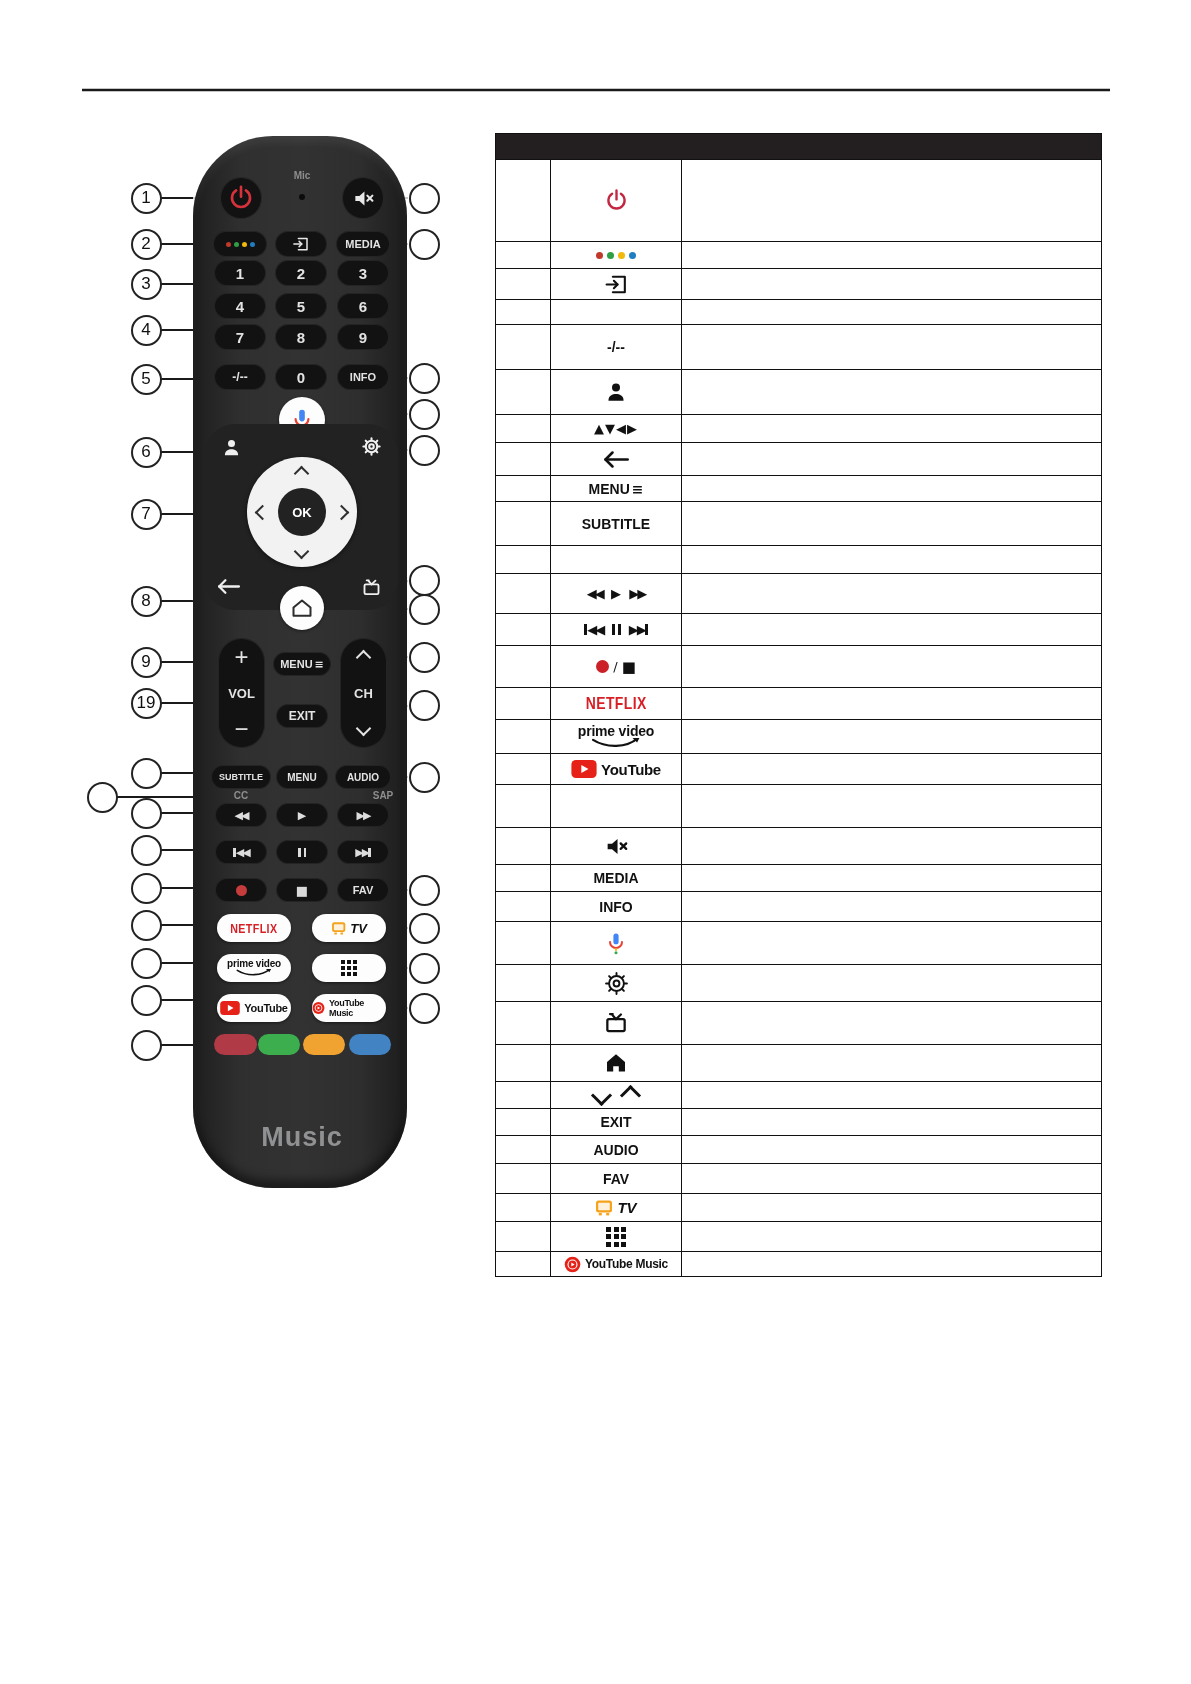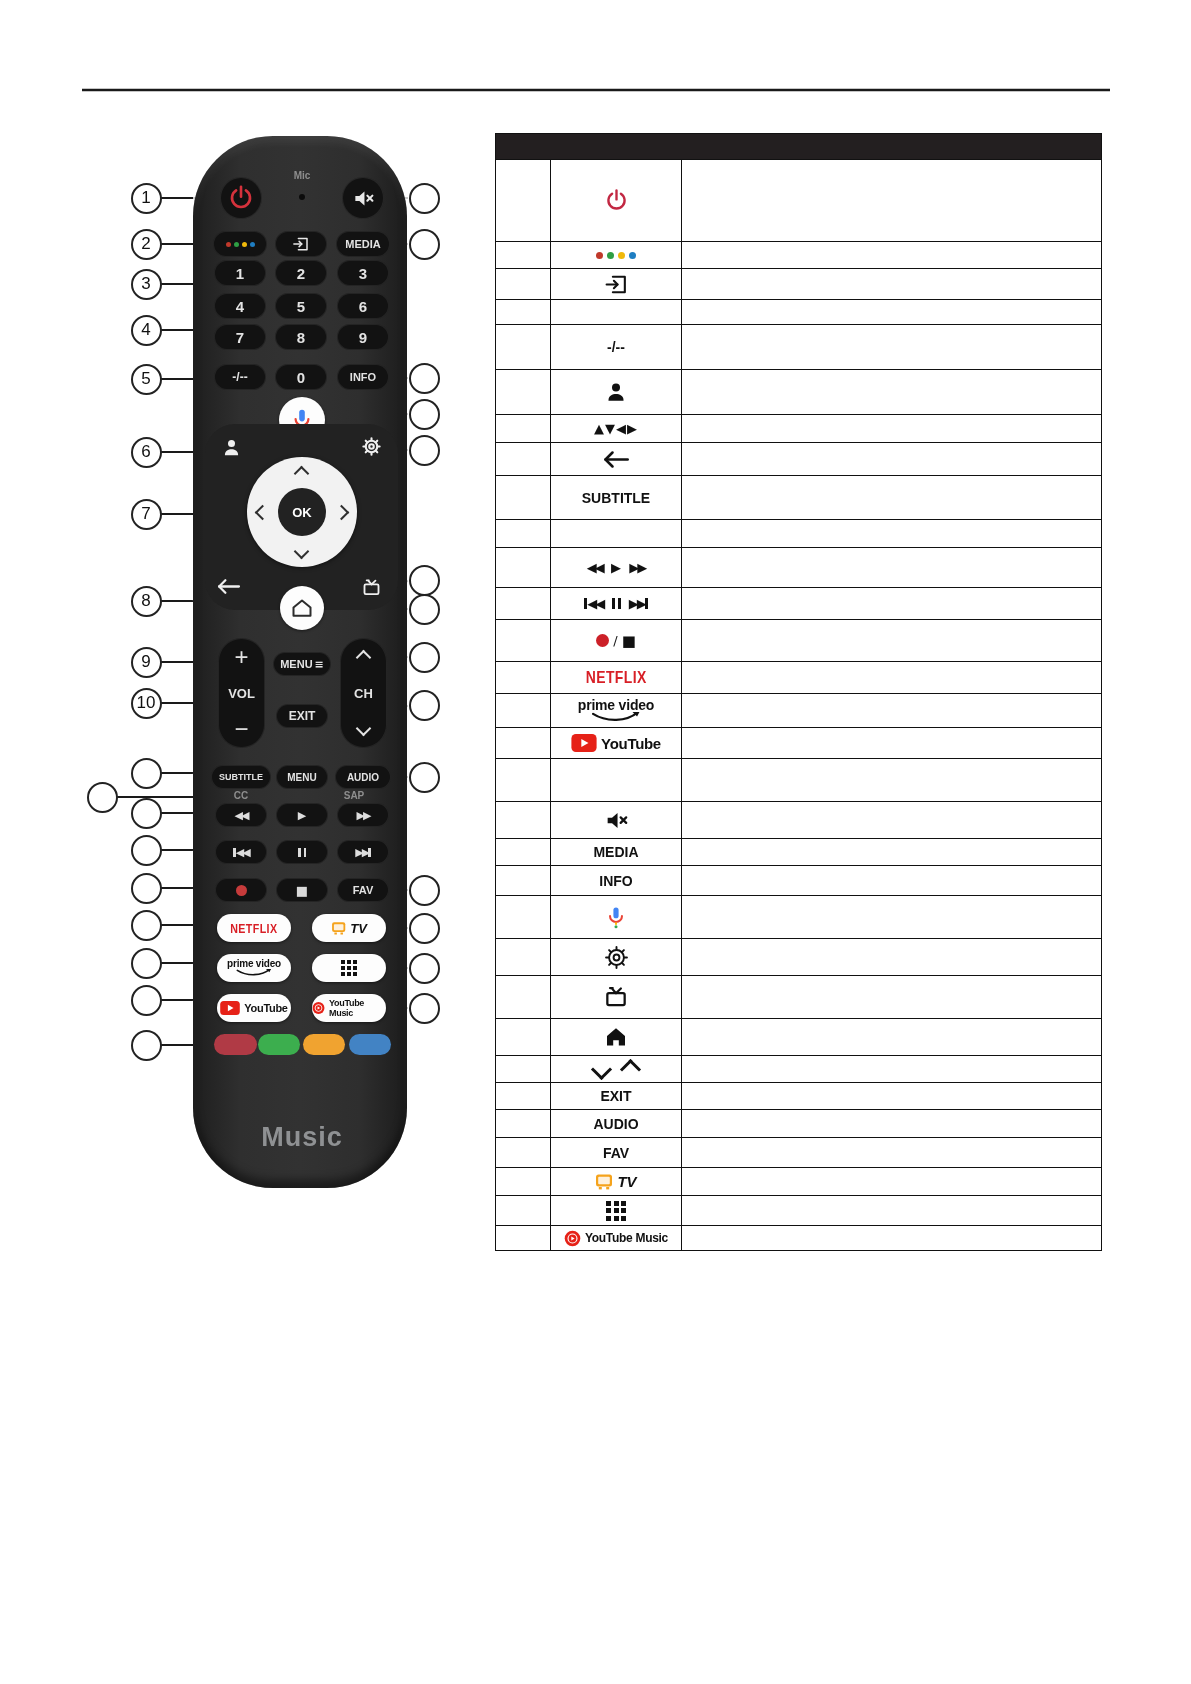--- a/index.html
+++ b/index.html
@@ -261,21 +261,21 @@
   <div class="pill" style="left:273px;top:652px;width:58px;height:24px;font-size:11px">
     <span>MENU</span>
       <span class="eqv">≡</span>
   </div>
   <div class="pill" style="left:276px;top:704px;width:52px;height:24px;font-size:12px">EXIT</div>
 
   <div class="pill" style="left:211px;top:765px;width:60px;height:24px;font-size:9px">SUBTITLE</div>
   <div class="pill" style="left:276px;top:765px;width:52px;height:24px;font-size:10px">MENU</div>
   <div class="pill" style="left:335px;top:765px;width:56px;height:24px;font-size:10px">AUDIO</div>
   <div class="dimlbl" style="left:231px;top:790px;width:20px">CC</div>
-  <div class="dimlbl" style="left:339px;top:790px;width:30px">SAP</div>
+  <div class="dimlbl" style="left:368px;top:790px;width:30px">SAP</div>
 
   <div class="pill" style="left:215px;top:803px;width:52px;height:24px">
       <span class="tglyph" style="letter-spacing:-2px">◀◀</span>
     </div>
   <div class="pill" style="left:276px;top:803px;width:52px;height:24px">
       <span class="tglyph">▶</span>
     </div>
   <div class="pill" style="left:337px;top:803px;width:52px;height:24px">
       <span class="tglyph" style="letter-spacing:-2px">▶▶</span>
     </div>
@@ -362,21 +362,21 @@
   <div id="callouts">
       <div class="callout" style="left: 130.5px; top: 182.5px;">1</div>
       <div class="callout" style="left: 130.5px; top: 228.5px;">2</div>
       <div class="callout" style="left: 130.5px; top: 268.5px;">3</div>
       <div class="callout" style="left: 130.5px; top: 314.5px;">4</div>
       <div class="callout" style="left: 130.5px; top: 363.5px;">5</div>
       <div class="callout" style="left: 130.5px; top: 436.5px;">6</div>
       <div class="callout" style="left: 130.5px; top: 498.5px;">7</div>
       <div class="callout" style="left: 130.5px; top: 585.5px;">8</div>
       <div class="callout" style="left: 130.5px; top: 646.5px;">9</div>
-      <div class="callout" style="left: 130.5px; top: 687.5px;">10</div>
+      <div class="callout" style="left: 130.5px; top: 687.5px;">19</div>
       <div class="callout" style="left: 130.5px; top: 757.5px;"></div>
       <div class="callout" style="left: 86.5px; top: 781.5px;"></div>
       <div class="callout" style="left: 130.5px; top: 797.5px;"></div>
       <div class="callout" style="left: 130.5px; top: 834.5px;"></div>
       <div class="callout" style="left: 130.5px; top: 872.5px;"></div>
       <div class="callout" style="left: 130.5px; top: 909.5px;"></div>
       <div class="callout" style="left: 130.5px; top: 947.5px;"></div>
       <div class="callout" style="left: 130.5px; top: 984.5px;"></div>
       <div class="callout" style="left: 130.5px; top: 1029.5px;"></div>
       <div class="callout" style="left: 408.5px; top: 182.5px;"></div>
@@ -463,20 +463,27 @@
         <div class="trow" style="height: 33px;">
           <div class="tc c1"></div>
           <div class="tc c2">
             <svg width="28" height="19" viewBox="0 0 24 16" fill="none" stroke="#111" stroke-width="2.2" stroke-linecap="round" stroke-linejoin="round">
               <path d="M22 8H3"></path>
               <path d="M9 2 3 8l6 6"></path>
             </svg>
           </div>
           <div class="tc c3"></div>
         </div>
+        <div class="trow" style="height: 26px;">
+          <div class="tc c1"></div>
+          <div class="tc c2">
+            <span class="ttxt">MENU<span class="eqv">≡</span></span>
+          </div>
+          <div class="tc c3"></div>
+        </div>
         <div class="trow" style="height: 44px;">
           <div class="tc c1"></div>
           <div class="tc c2">
             <span class="ttxt">SUBTITLE</span>
           </div>
           <div class="tc c3"></div>
         </div>
         <div class="trow" style="height: 28px;">
           <div class="tc c1"></div>
           <div class="tc c2"></div>

